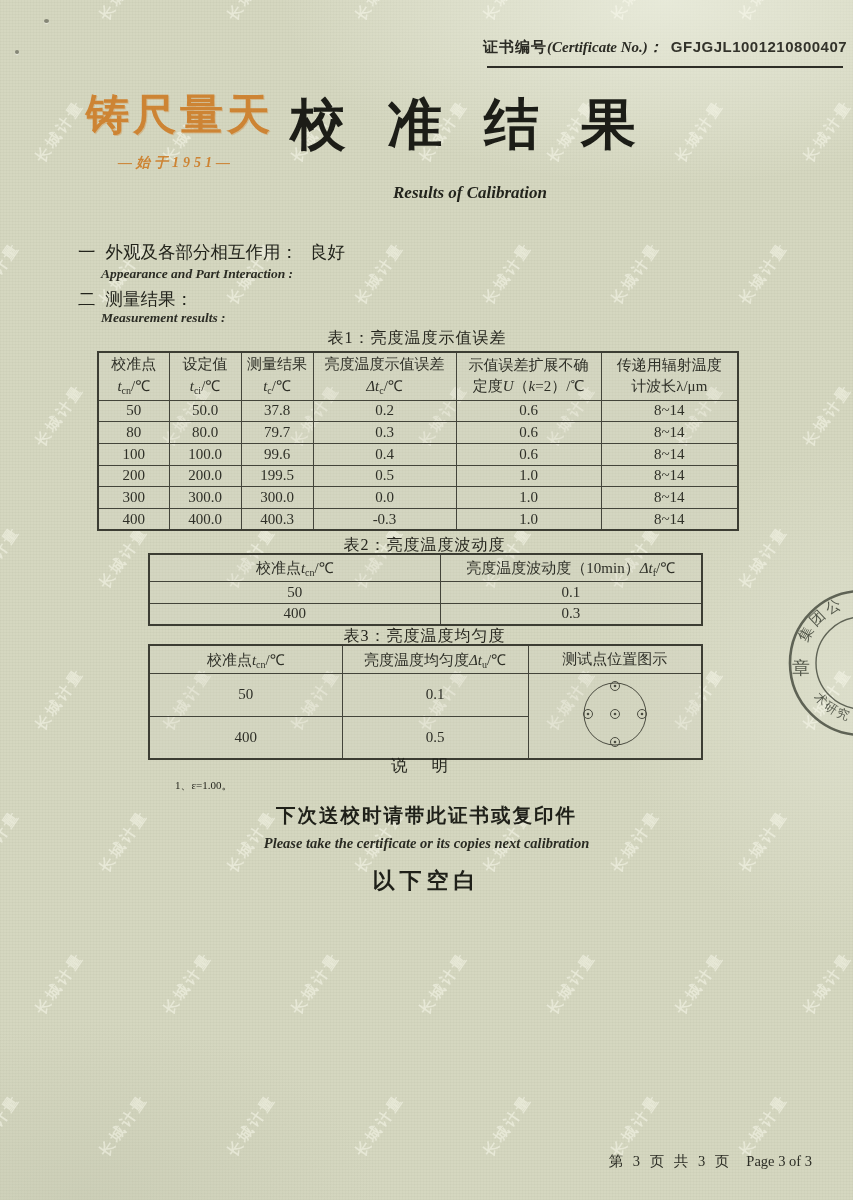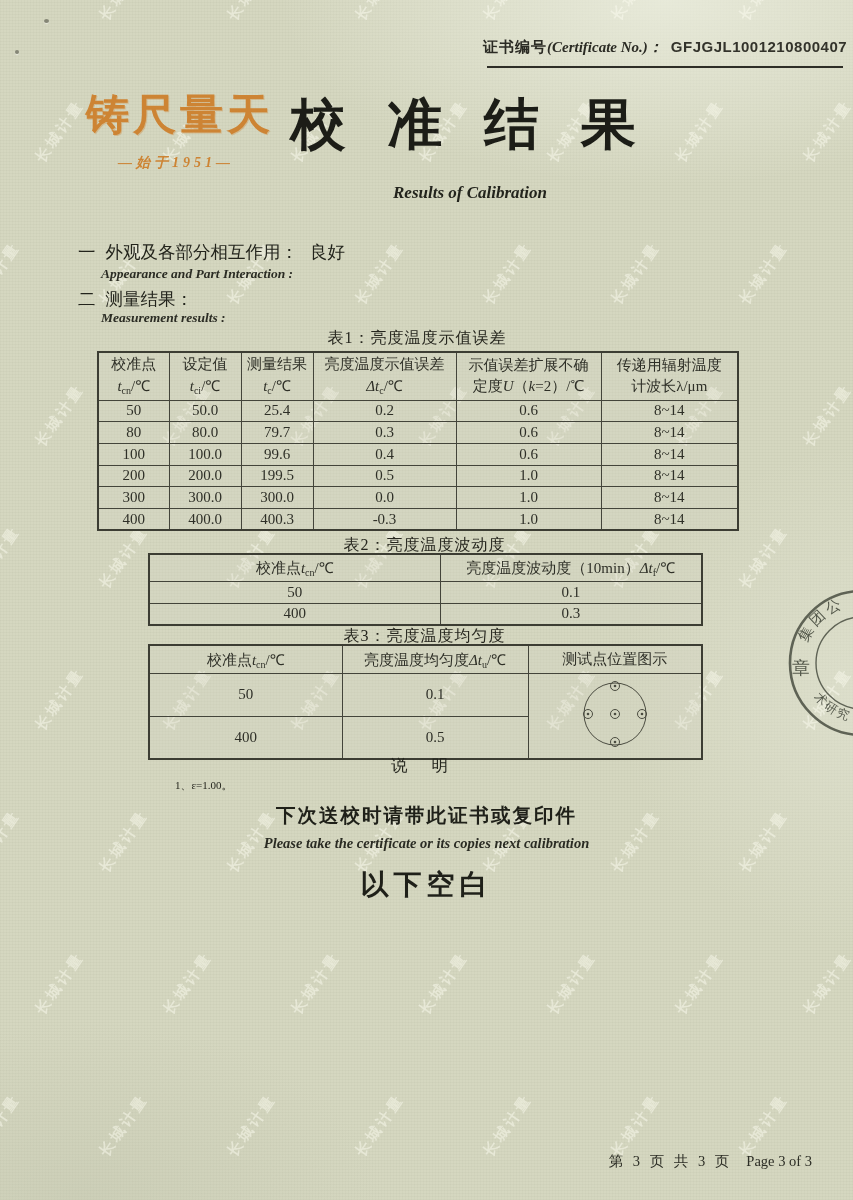--- a/index.html
+++ b/index.html
@@ -49,21 +49,21 @@
   table.tbl{border:2px solid #3c3d33;}
   .tbl i{font-style:italic;font-family:"Liberation Serif",serif;}
   .tbl sub{font-size:10px;vertical-align:-3px;}
   .hdr2{line-height:1.45;}
   
   .center-line{left:0;width:853px;text-align:center;white-space:nowrap;}
   .notes-head{top:755px;left:148px;width:553px;text-align:center;font-size:16.5px;letter-spacing:10px;color:#25261e;}
   .note-item{top:778px;left:175px;font-size:11px;color:#26271f;}
   .rem-cn{top:802px;font-size:19.5px;font-weight:bold;letter-spacing:2px;color:#1f2019;}
   .rem-en{top:835px;font-size:14.5px;font-weight:bold;font-style:italic;color:#2a2b23;}
-  .blank-cn{top:866px;font-size:28px;font-weight:bold;letter-spacing:5px;color:#1f2019;}
+  .blank-cn{top:866px;font-size:22px;font-weight:bold;letter-spacing:5px;color:#1f2019;}
   .blank-en{top:900px;font-size:15px;font-weight:bold;font-style:italic;color:#2a2b23;}
   .page-foot{top:1152px;left:0;width:812px;text-align:right;font-size:14.5px;color:#2c2d25;white-space:nowrap;}
   .page-foot .cn{letter-spacing:3px;margin-right:14px;}
   
   .stamp{top:586px;right:0;width:68px;height:162px;opacity:0.9;}
   
   .hole{border-radius:50%;background:rgba(55,55,45,0.5);box-shadow:0 1px 1px rgba(255,255,255,0.5);}
 </style>
 </head>
 <body>
@@ -191,21 +191,21 @@
         </th>
         <th class="hdr2">
           <span>传递用辐射温度</span><br><span>计波长λ/μm</span>
         </th>
       </tr>
     </thead>
     <tbody>
         <tr style="height: 21.7px;">
           <td>50</td>
           <td>50.0</td>
-          <td>25.4</td>
+          <td>37.8</td>
           <td>0.2</td>
           <td>0.6</td>
           <td>8~14</td>
         </tr>
         <tr style="height: 21.7px;">
           <td>80</td>
           <td>80.0</td>
           <td>79.7</td>
           <td>0.3</td>
           <td>0.6</td>

